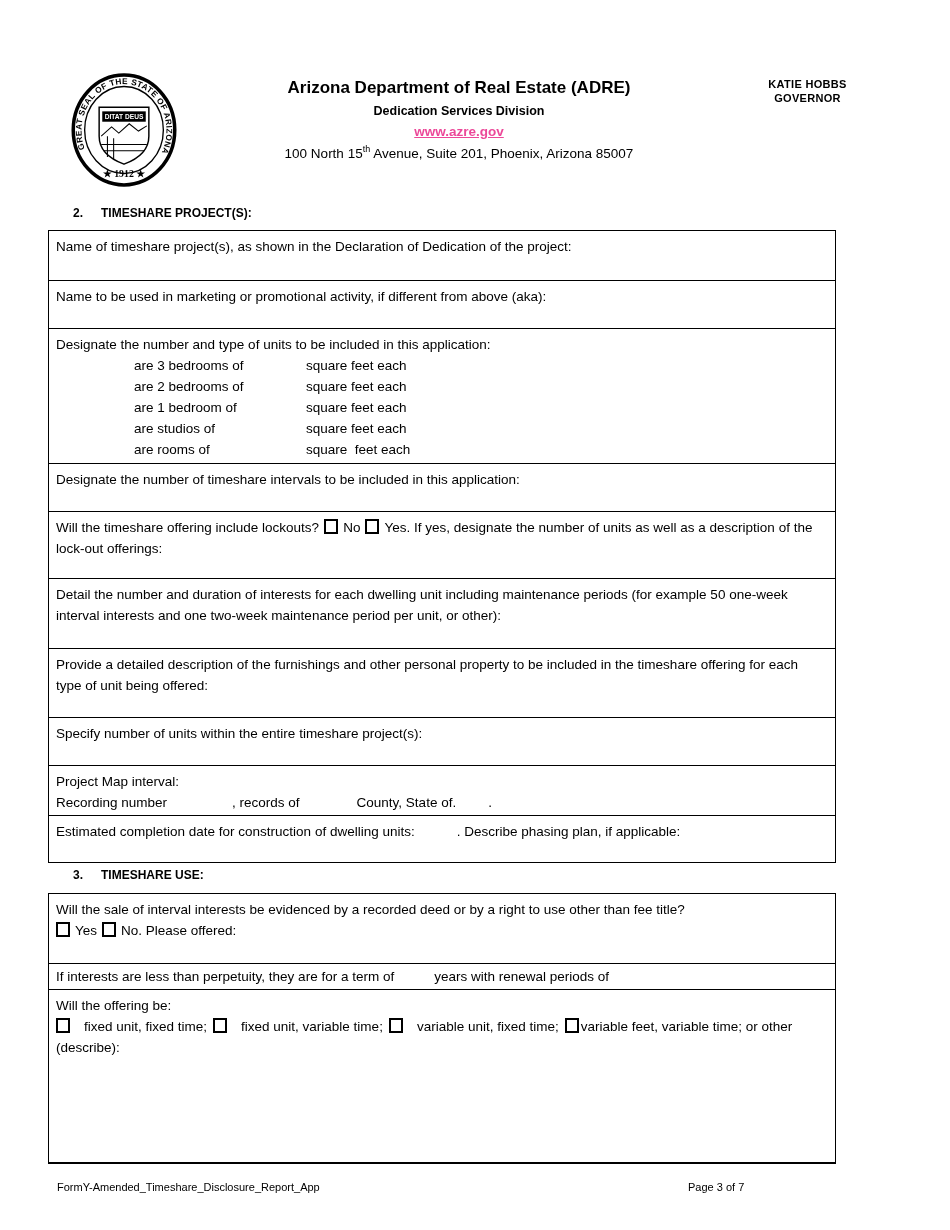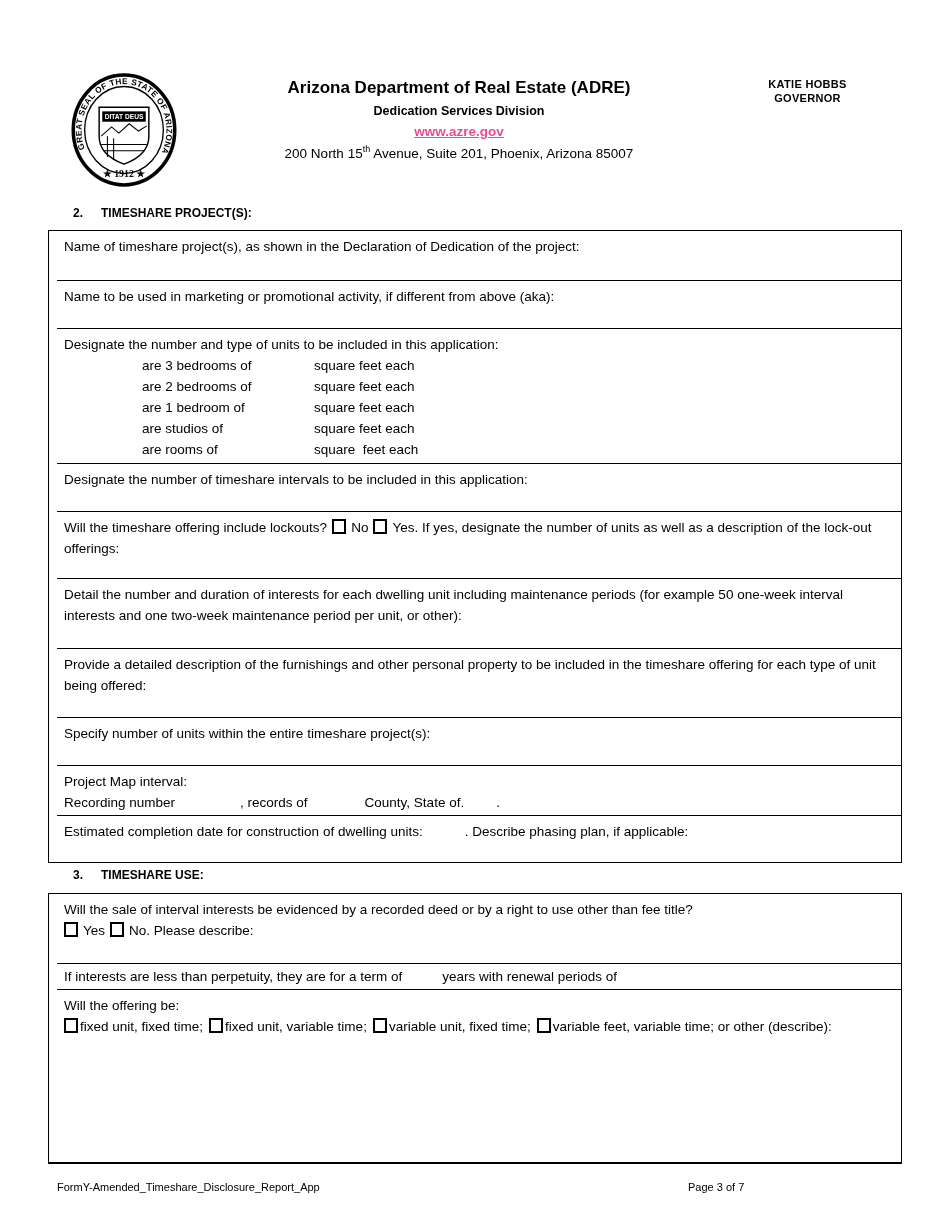--- a/index.html
+++ b/index.html
@@ -25,21 +25,21 @@
   .governor { position:absolute; left:735px; top:77px; width:145px; text-align:center;
               font-size:11px; font-weight:bold; line-height:14px; letter-spacing:0.3px; }
 
   
   .sec-heading { position:absolute; left:73px; font-size:12px; font-weight:bold; }
   .sec-heading .num { display:inline-block; width:28px; }
   #sec2-heading { top:206px; }
   #sec3-heading { top:868px; }
 
   
-  .ftable { position:absolute; left:48px; width:854px; border:1px solid #000;padding-left:8px; }
+  .ftable { position:absolute; left:48px; width:788px; border:1px solid #000; }
   #table1 { top:230px; }
   #table2 { top:893px; border-bottom-width:2px; }
   .frow { border-bottom:1px solid #000; padding:5px 10px 0 7px;
           font-size:13.5px; line-height:21px; }
   .frow:last-child { border-bottom:none; }
 
   
   .r1  { min-height:50px; }  .r2  { min-height:48px; }  .r3  { min-height:135px; }
   .r4  { min-height:48px; }  .r5  { min-height:67px; }  .r6  { min-height:70px; }
   .r7  { min-height:69px; }  .r8  { min-height:48px; }  .r9  { min-height:50px; }
@@ -51,21 +51,21 @@
   .unit-label { display:inline-block; min-width:172px; }
 
   .gap { display:inline-block; }
   .g65 { width:65px; } .g57 { width:57px; } .g32 { width:32px; }
   .g42 { width:42px; } .g40 { width:40px; }
 
   .cb { display:inline-block; width:14px; height:15px; border:2px solid #000;
         background:#fff; vertical-align:-2px; }
   .cb.m  { margin:0 5px; }          
   .cb.mr { margin:0 2px 0 0; }      
-  .opt { margin-right:6px; }
+  .opt { margin-right:6px;margin-left:12px; }
 
   
   .footer-left  { position:absolute; left:57px;  top:1181px; font-size:11px; }
   .footer-right { position:absolute; left:688px; top:1181px; font-size:11px;text-align:right; }
 </style>
 </head>
 <body>
 
 <div class="page">
 
@@ -82,21 +82,21 @@
     <path d="M 36 62 L 36 82 M 42 64 L 42 84" fill="none" stroke="#000" stroke-width="1"></path>
     <rect x="31" y="38" width="42" height="10" fill="#000"></rect>
     <text x="52" y="45.8" text-anchor="middle" fill="#fff" font-size="6.4" font-weight="bold" font-family="Liberation Sans, sans-serif">DITAT DEUS</text>
     <text x="52" y="101" text-anchor="middle" font-size="9.5" font-weight="bold" font-family="Liberation Serif, serif">★ 1912 ★</text>
   </svg>
 
   <div class="hdr-center">
     <div class="agency">Arizona Department of Real Estate (ADRE)</div>
     <div class="division">Dedication Services Division</div>
     <a class="website" href="#" style="color: #ec4899;">www.azre.gov</a>
-    <div class="address"><span>200 North 15</span><sup>th</sup><span> Avenue, Suite 201, Phoenix, Arizona 85007</span></div>
+    <div class="address"><span>100 North 15</span><sup>th</sup><span> Avenue, Suite 201, Phoenix, Arizona 85007</span></div>
   </div>
 
   <div class="governor">
     <div>KATIE HOBBS</div>
     <div>GOVERNOR</div>
   </div>
 
   <div class="sec-heading" id="sec2-heading">
     <span class="num">2.</span><span>TIMESHARE PROJECT(S):</span>
   </div>
@@ -164,21 +164,21 @@
 
   <div class="sec-heading" id="sec3-heading">
     <span class="num">3.</span><span>TIMESHARE USE:</span>
   </div>
 
   <div class="ftable" id="table2">
 
     <div class="frow s1">
       <div>Will the sale of interval interests be evidenced by a recorded deed or by a right to use other than fee title?</div>
       <div>
-        <span class="cb" style="margin-right:5px;"></span><span>Yes</span><span class="cb m"></span><span>No. Please describe:</span>
+        <span class="cb" style="margin-right:5px;"></span><span>Yes</span><span class="cb m"></span><span>No. Please offered:</span>
       </div>
     </div>
 
     <div class="frow s2">
       <span>If interests are less than perpetuity, they are for a term of</span><span class="gap g40"></span><span>years with renewal periods of</span>
     </div>
 
     <div class="frow s3">
       <div>Will the offering be:</div>
       <div>

